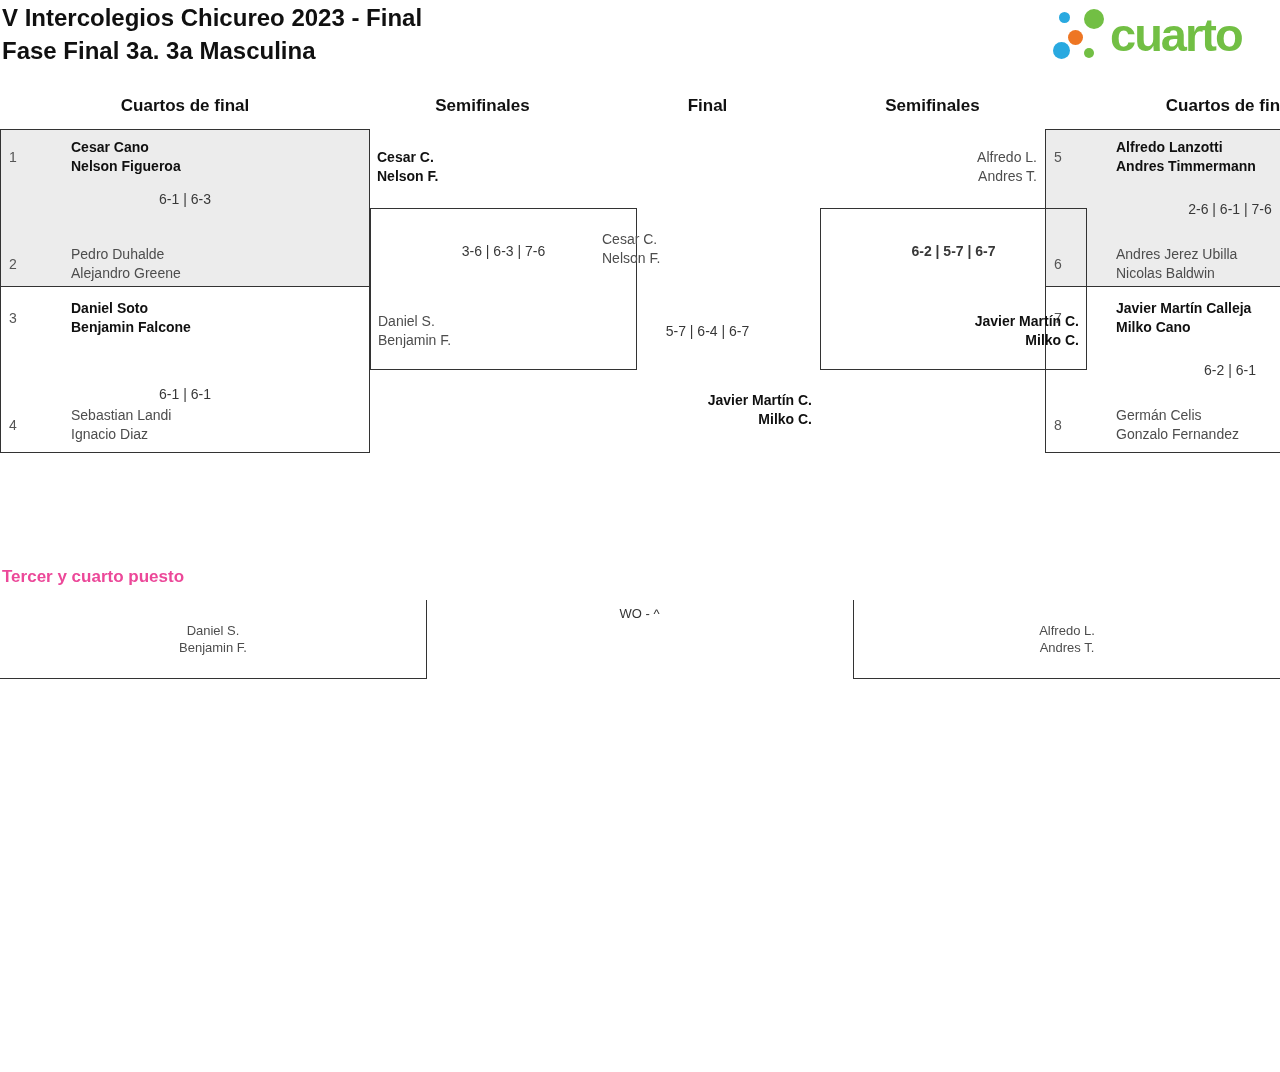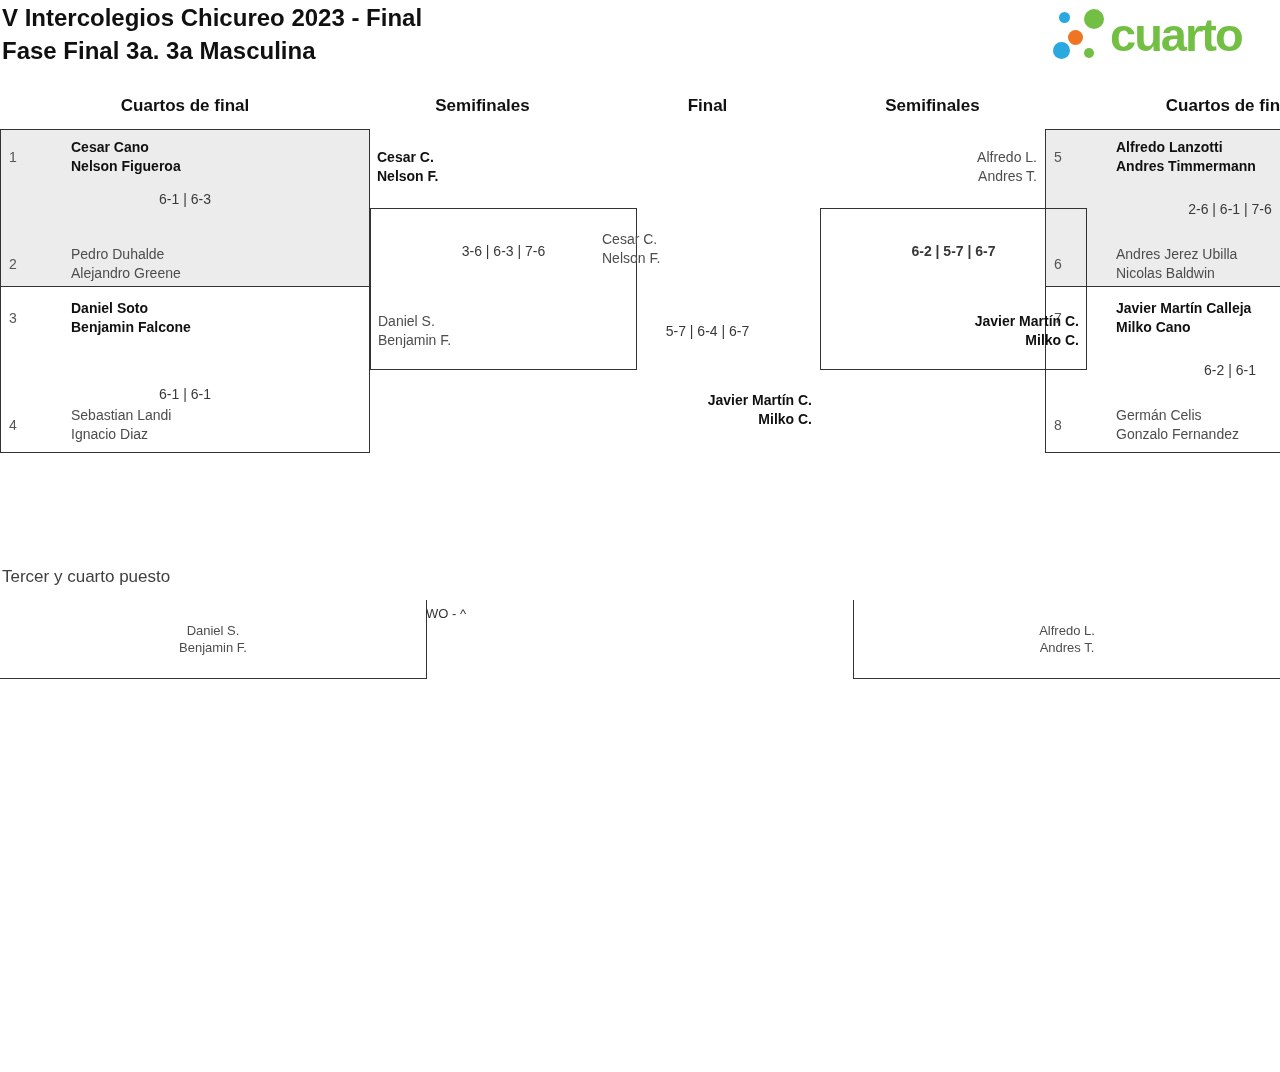--- a/index.html
+++ b/index.html
@@ -35,26 +35,26 @@
   .lose .tline{font-weight:400;color:#4d4d4d;}
   .score{position:absolute;left:0;right:0;text-align:center;font-size:14px;color:#383838;white-space:nowrap;}
 
   .sf{width:267px;height:162px;background:transparent;}
   .tlabel{position:absolute;font-size:14px;line-height:19px;}
   .tlabel.win div{font-weight:700;color:#101010;}
   .tlabel.lose div{font-weight:400;color:#4d4d4d;}
   .ralign{text-align:right;}
 
   
-  .third-heading{position:absolute;left:2px;top:567px;font-size:17px;font-weight:400;color:#404040;white-space:nowrap;}
+  .third-heading{position:absolute;left:2px;top:567px;font-size:17px;font-weight:700;color:#ec4899;white-space:nowrap;}
   .tp-box{position:absolute;top:600px;height:79px;box-sizing:border-box;}
   .tp-left{left:0;width:427px;border-right:1px solid #333;border-bottom:1px solid #333;}
   .tp-right{left:853px;width:427px;border-left:1px solid #333;border-bottom:1px solid #333;}
   .tp-team{position:absolute;left:0;right:0;top:22px;text-align:center;font-size:13px;line-height:17px;color:#4d4d4d;}
-  .tp-score{position:absolute;left:426px;width:427px;top:606px;text-align:left;font-size:13px;color:#333;}
+  .tp-score{position:absolute;left:426px;width:427px;top:606px;text-align:center;font-size:13px;color:#333;}
 </style>
 </head>
 <body>
 
 <div class="page">
 
   <div class="title">
     <div>V Intercolegios Chicureo 2023 - Final</div>
     <div>Fase Final 3a. 3a Masculina</div>
   </div>

